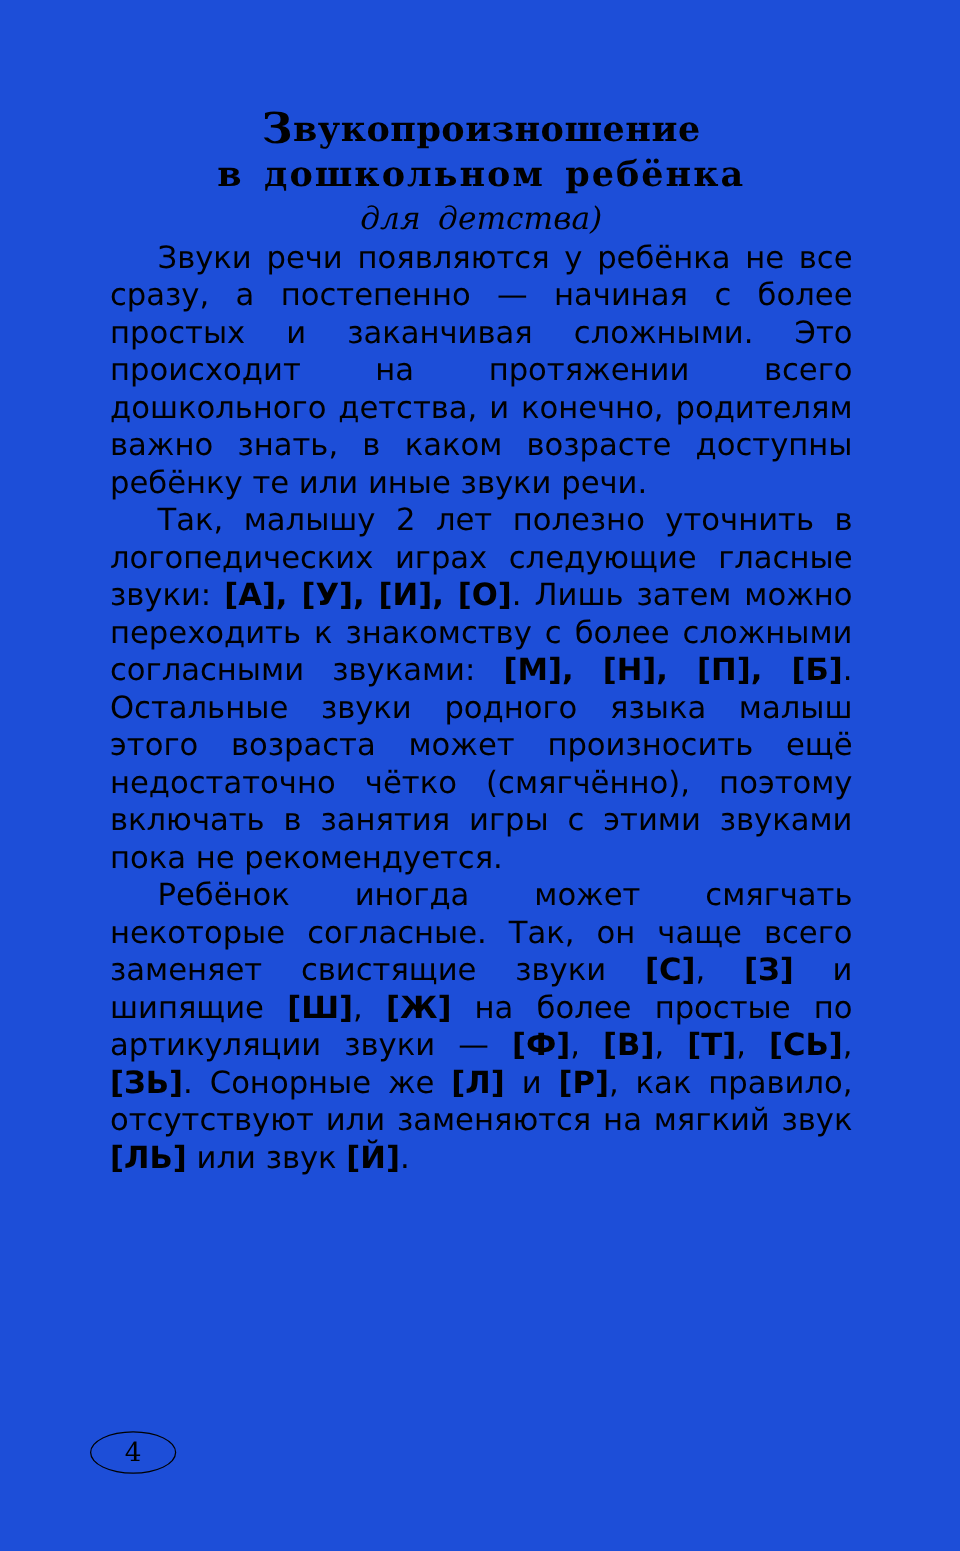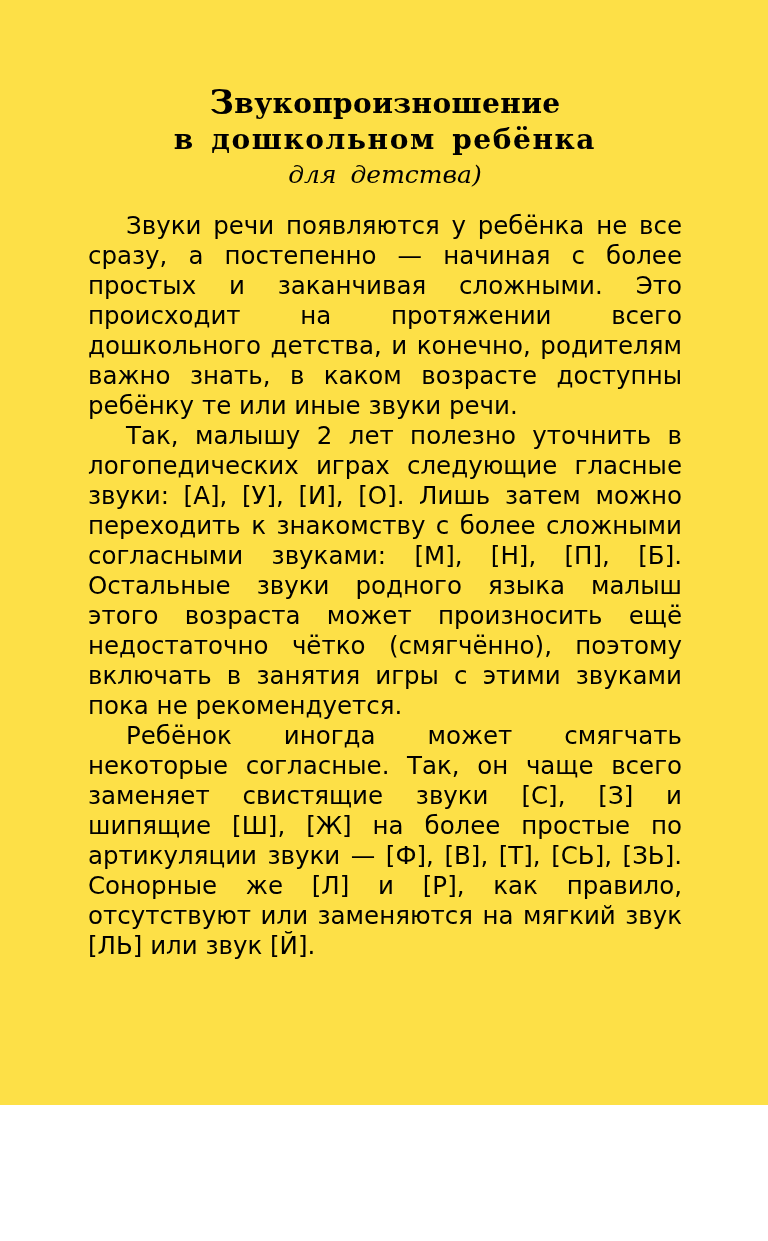--- a/index.html
+++ b/index.html
@@ -4,22 +4,22 @@
 <title>Звукопроизношение в дошкольном возрасте</title>
 <style>
   html, body {
     margin: 0;
     padding: 0;
     background: #ffffff;
   }
   .page {
     position: relative;
     width: 768px;
-    height: 1105px;
-    background: #fde047;
+    height: 1241px;
+    background: #1d4ed8;
     overflow: hidden;
     box-sizing: border-box;
   }
   .content {
     position: absolute;
     left: 88px;
     top: 0;
     width: 594px;
   }
 
@@ -52,35 +52,35 @@
     font-weight: 400;
     font-size: 25px;
     line-height: 33px;
     color: #000000;
     word-spacing: 6px;
     white-space: nowrap;
   }
 
   
   .body-text {
-    margin-top: 20px;
+    margin-top: 0;
   }
   p.para {
     font-family: "DejaVu Sans", "Liberation Sans", sans-serif;
     font-size: 24.5px;
     line-height: 30px;
     color: #000000;
     text-align: justify;
     text-align-last: left;
     margin: 0;
     text-indent: 38px;
     hyphens: manual;
   }
   b {
-    font-weight: 400;
+    font-weight: 700;
   }
 
   
   .page-number {
     position: absolute;
     left: 72px;
     top: 1145px;
     width: 69px;
     height: 34px;
     border: 1.6px solid #000000;

